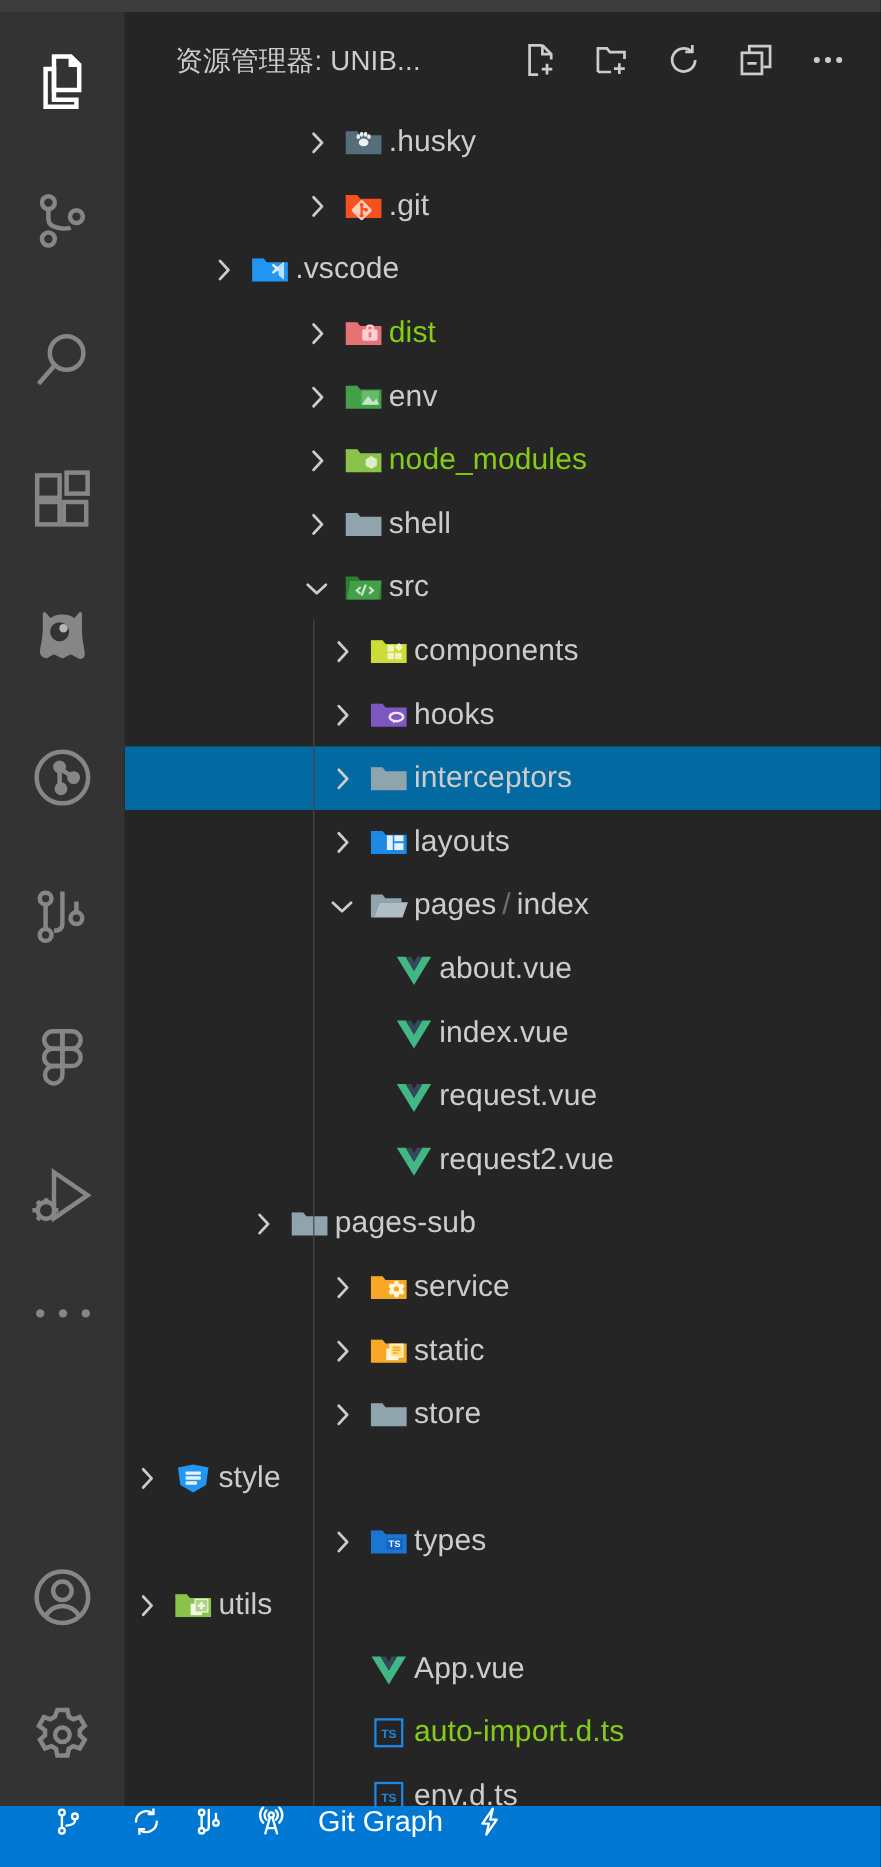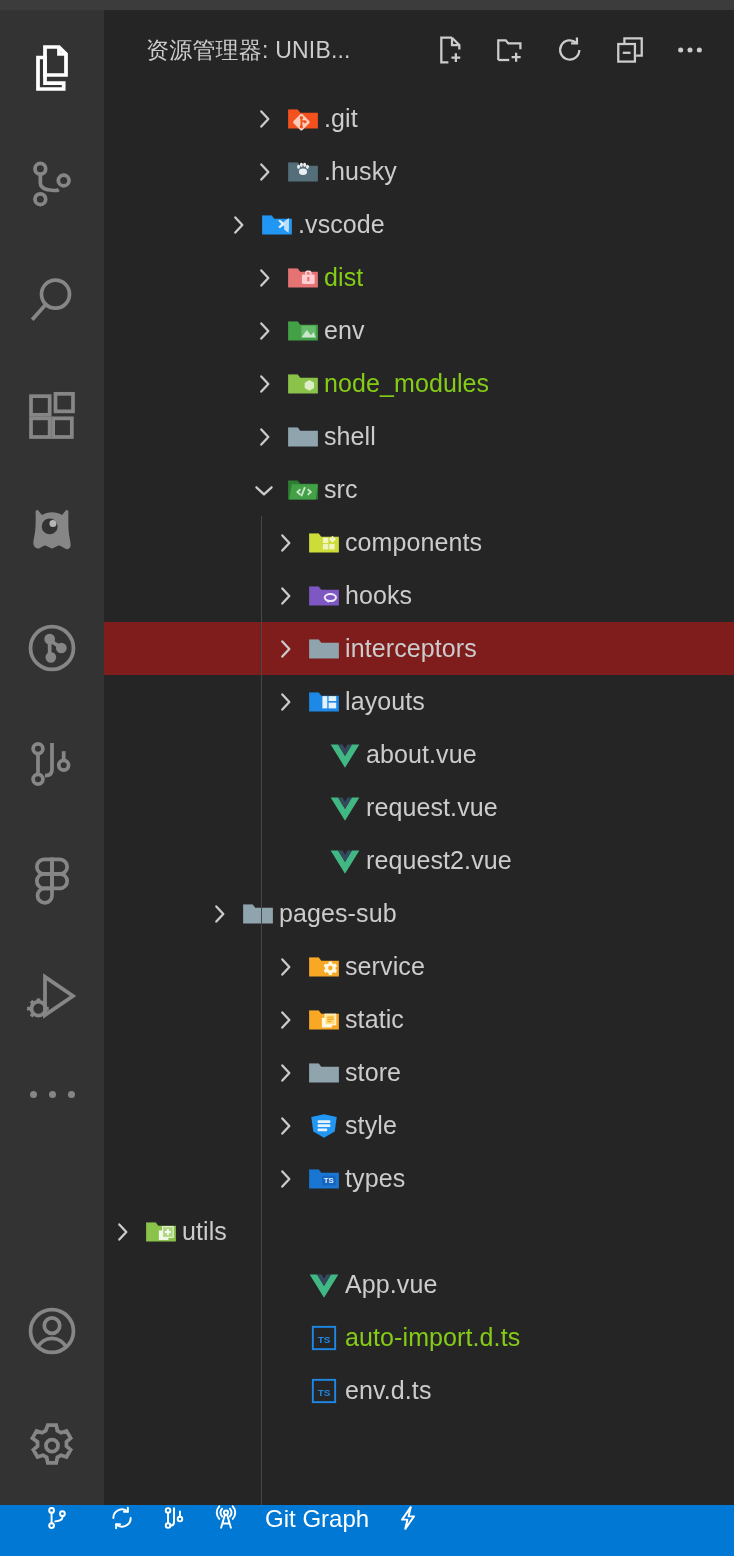--- a/index.html
+++ b/index.html
@@ -60,21 +60,21 @@
   .hdr-btn svg { display:block; }
   .hdr-btn .gl { stroke:#cccccc; fill:none; stroke-width:1.7; }
   .hdr-btn .gf { fill:#cccccc; }
 
   
   .tree { flex:1 1 auto; overflow:hidden; position:relative; padding-top:2px; }
   .row {
     height:53px; display:flex; align-items:center; position:relative;
     cursor:pointer; white-space:nowrap;
   }
-  .row.selected { background:#7f1d1d; }
+  .row.selected { background:#0369a1; }
   .twisty {
     width:36px; flex:0 0 36px; display:flex; align-items:center; justify-content:center;
   }
   .twisty svg { display:block; }
   .twisty .gl { stroke:#cccccc; fill:none; stroke-width:2.1; stroke-linecap:round; stroke-linejoin:round; }
   .ficon {
     width:42px; flex:0 0 42px; display:flex; align-items:center; justify-content:center;
   }
   .ficon svg { display:block; }
   .label { font-size:25px; color:#cccccc; letter-spacing:.1px; }
@@ -321,20 +321,43 @@
                     <circle cx="19" cy="12" r="1.9"></circle>
               </g>
                 </svg>
             </span>
           </div>
 
         </div>
       </div>
 
       <div class="tree" id="tree">
+          <div class="row" style="padding-left:142px">
+            <span class="twisty">
+              <svg width="26" height="26" viewBox="0 0 24 24">
+                <g class="gl">
+                  <path d="M9.5 5 16 12l-6.5 7"></path>
+                </g>
+              </svg>
+            </span>
+            <span class="ficon">
+              <svg width="34" height="34" viewBox="0 0 32 32">
+                <path fill="#546e7a" d="M2 7h9l2.4 3H30v15H2z"></path>
+                <path fill="#546e7a" d="M2 7h9l2.4 3H2z" opacity=".35"></path>
+                <g fill="#eceff1" transform="translate(16,12.5) scale(.95)">
+                  <ellipse cx="0" cy="3.4" rx="4" ry="3.2"></ellipse>
+                  <ellipse cx="-4.4" cy="-1.4" rx="1.5" ry="2"></ellipse>
+                  <ellipse cx="-1.6" cy="-3.4" rx="1.5" ry="2.1"></ellipse>
+                  <ellipse cx="1.6" cy="-3.4" rx="1.5" ry="2.1"></ellipse>
+                  <ellipse cx="4.4" cy="-1.4" rx="1.5" ry="2"></ellipse>
+                </g>
+              </svg>
+            </span>
+            <span class="label"><span>.husky</span></span>
+          </div>
           <div class="row" style="padding-left:142px">
             <span class="twisty">
               <svg width="26" height="26" viewBox="0 0 24 24">
                 <g class="gl">
                   <path d="M9.5 5 16 12l-6.5 7"></path>
                 </g>
               </svg>
             </span>
             <span class="ficon">
               <svg width="34" height="34" viewBox="0 0 32 32">
@@ -347,44 +370,21 @@
                     <circle cx="0" cy="-4.2" r="1.5"></circle>
                     <circle cx="0" cy="4.2" r="1.5"></circle>
                     <circle cx="3.4" cy="-0.4" r="1.5"></circle>
                     <path d="M0 -1.2 3.2 -0.6" stroke="#f4511e" stroke-width="1.5"></path>
                   </g>
                 </g>
               </svg>
             </span>
             <span class="label"><span>.git</span></span>
           </div>
-          <div class="row" style="padding-left:142px">
-            <span class="twisty">
-              <svg width="26" height="26" viewBox="0 0 24 24">
-                <g class="gl">
-                  <path d="M9.5 5 16 12l-6.5 7"></path>
-                </g>
-              </svg>
-            </span>
-            <span class="ficon">
-              <svg width="34" height="34" viewBox="0 0 32 32">
-                <path fill="#546e7a" d="M2 7h9l2.4 3H30v15H2z"></path>
-                <path fill="#546e7a" d="M2 7h9l2.4 3H2z" opacity=".35"></path>
-                <g fill="#eceff1" transform="translate(16,12.5) scale(.95)">
-                  <ellipse cx="0" cy="3.4" rx="4" ry="3.2"></ellipse>
-                  <ellipse cx="-4.4" cy="-1.4" rx="1.5" ry="2"></ellipse>
-                  <ellipse cx="-1.6" cy="-3.4" rx="1.5" ry="2.1"></ellipse>
-                  <ellipse cx="1.6" cy="-3.4" rx="1.5" ry="2.1"></ellipse>
-                  <ellipse cx="4.4" cy="-1.4" rx="1.5" ry="2"></ellipse>
-                </g>
-              </svg>
-            </span>
-            <span class="label"><span>.husky</span></span>
-          </div>
-          <div class="row" style="padding-left:116px">
+          <div class="row" style="padding-left:64px">
             <span class="twisty">
               <svg width="26" height="26" viewBox="0 0 24 24">
                 <g class="gl">
                   <path d="M9.5 5 16 12l-6.5 7"></path>
                 </g>
               </svg>
             </span>
             <span class="ficon">
               <svg width="34" height="34" viewBox="0 0 32 32">
                 <path fill="#2196f3" d="M2 7h9l2.4 3H30v15H2z"></path>
@@ -558,29 +558,55 @@
                 <path fill="#1e88e5" d="M2 7h9l2.4 3H2z" opacity=".35"></path>
                 <g fill="#e3f2fd">
                   <rect x="14.5" y="10.5" width="4.6" height="11.5"></rect>
                   <rect x="20.3" y="10.5" width="7.2" height="4.6"></rect>
                   <rect x="20.3" y="16.6" width="7.2" height="5.4"></rect>
                 </g>
               </svg>
             </span>
             <span class="label"><span>layouts</span></span>
           </div>
+          <div class="row" style="padding-left:163px">
+            <span class="twisty">
+              <svg width="26" height="26" viewBox="0 0 24 24">
+                <g class="gl">
+                  <path d="M5 9.5 12 16l7-6.5"></path>
+                </g>
+              </svg>
+            </span>
+            <span class="ficon">
+              <svg width="34" height="34" viewBox="0 0 32 32">
+                <path fill="#90a4ae" d="M2 7h9l2.4 3H26v3H8.5L4.5 25H2z"></path>
+                <path fill="#b0bec5" d="M8.5 13H31l-4.2 12H4.3z"></path>
+              </svg>
+            </span>
+            <span class="label"><span>pages</span><span class="sep">/</span><span>index</span></span>
+          </div>
           <div class="row" style="padding-left:184px">
             <span class="twisty"></span>
             <span class="ficon">
               <svg width="34" height="34" viewBox="0 0 32 32">
                 <path fill="#41b883" d="M2.5 6h7L16 17 22.5 6h7L16 28z"></path>
                 <path fill="#35495e" d="M9.5 6h4.2L16 10.2 18.3 6h4.2L16 17z"></path>
               </svg>
             </span>
             <span class="label"><span>about.vue</span></span>
+          </div>
+          <div class="row" style="padding-left:184px">
+            <span class="twisty"></span>
+            <span class="ficon">
+              <svg width="34" height="34" viewBox="0 0 32 32">
+                <path fill="#41b883" d="M2.5 6h7L16 17 22.5 6h7L16 28z"></path>
+                <path fill="#35495e" d="M9.5 6h4.2L16 10.2 18.3 6h4.2L16 17z"></path>
+              </svg>
+            </span>
+            <span class="label"><span>index.vue</span></span>
           </div>
           <div class="row" style="padding-left:184px">
             <span class="twisty"></span>
             <span class="ficon">
               <svg width="34" height="34" viewBox="0 0 32 32">
                 <path fill="#41b883" d="M2.5 6h7L16 17 22.5 6h7L16 28z"></path>
                 <path fill="#35495e" d="M9.5 6h4.2L16 10.2 18.3 6h4.2L16 17z"></path>
               </svg>
             </span>
             <span class="label"><span>request.vue</span></span>
@@ -661,21 +687,21 @@
               </svg>
             </span>
             <span class="ficon">
               <svg width="34" height="34" viewBox="0 0 32 32">
                 <path fill="#90a4ae" d="M2 7h9l2.4 3H30v15H2z"></path>
                 <path fill="#90a4ae" d="M2 7h9l2.4 3H2z" opacity=".35"></path>
               </svg>
             </span>
             <span class="label"><span>store</span></span>
           </div>
-          <div class="row" style="padding-left:163px">
+          <div class="row" style="">
             <span class="twisty">
               <svg width="26" height="26" viewBox="0 0 24 24">
                 <g class="gl">
                   <path d="M9.5 5 16 12l-6.5 7"></path>
                 </g>
               </svg>
             </span>
             <span class="ficon">
               <svg width="34" height="34" viewBox="0 0 32 32">
                 <path fill="#2196f3" d="M4 7.5 16 5l12 2.5-1.9 13.6L16 27 5.9 21.1z"></path>

